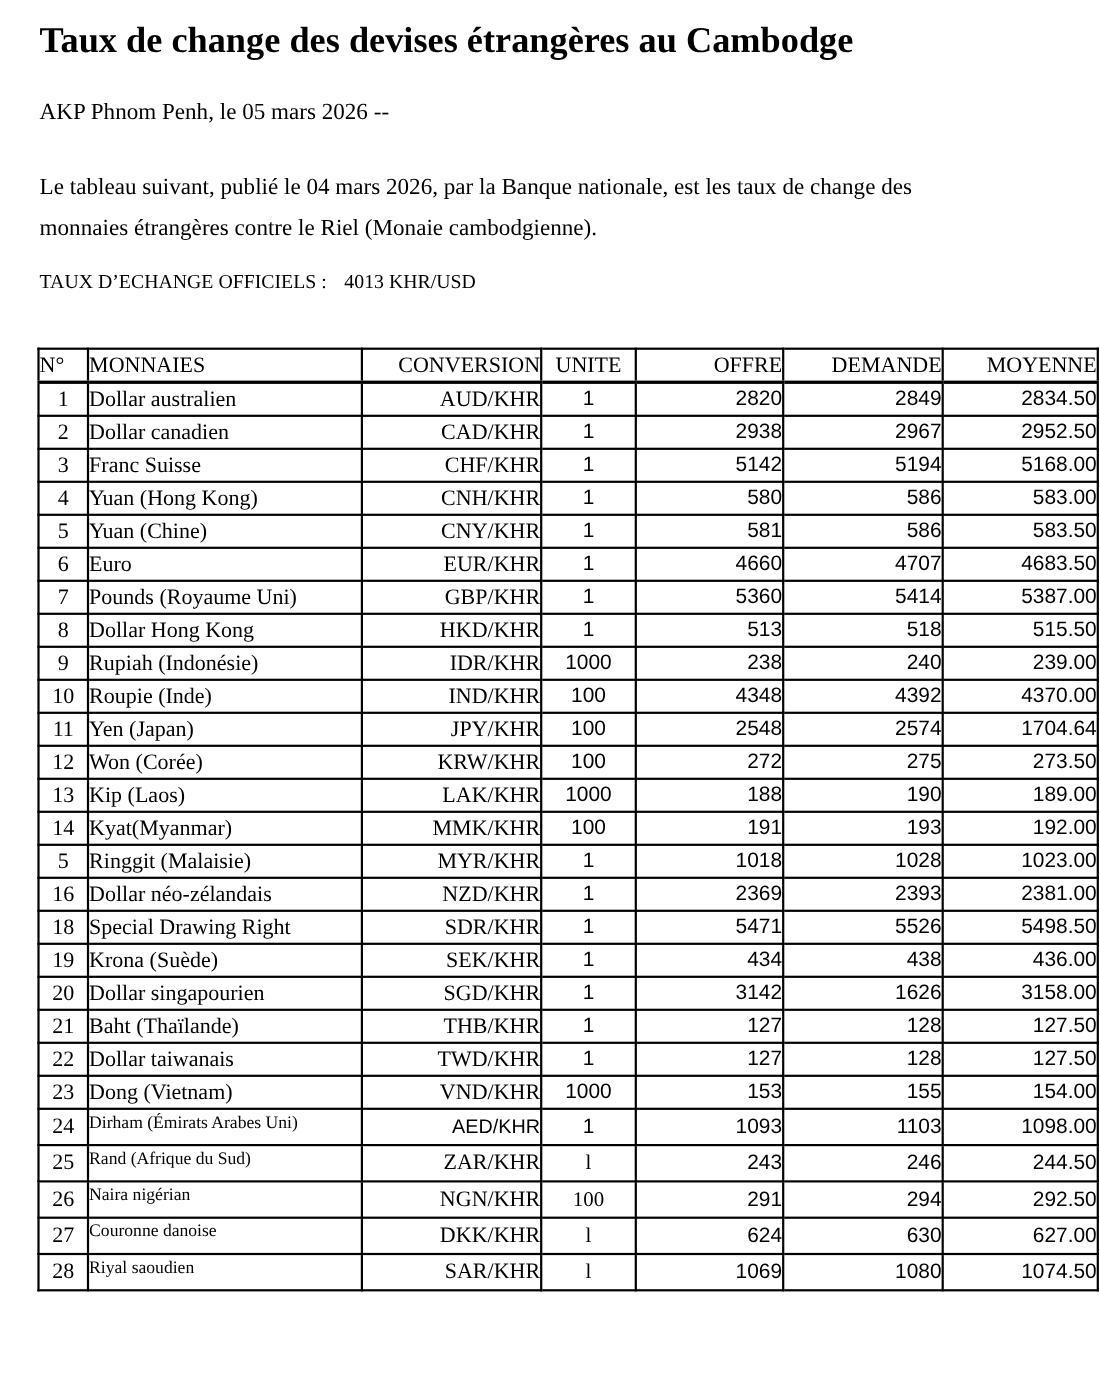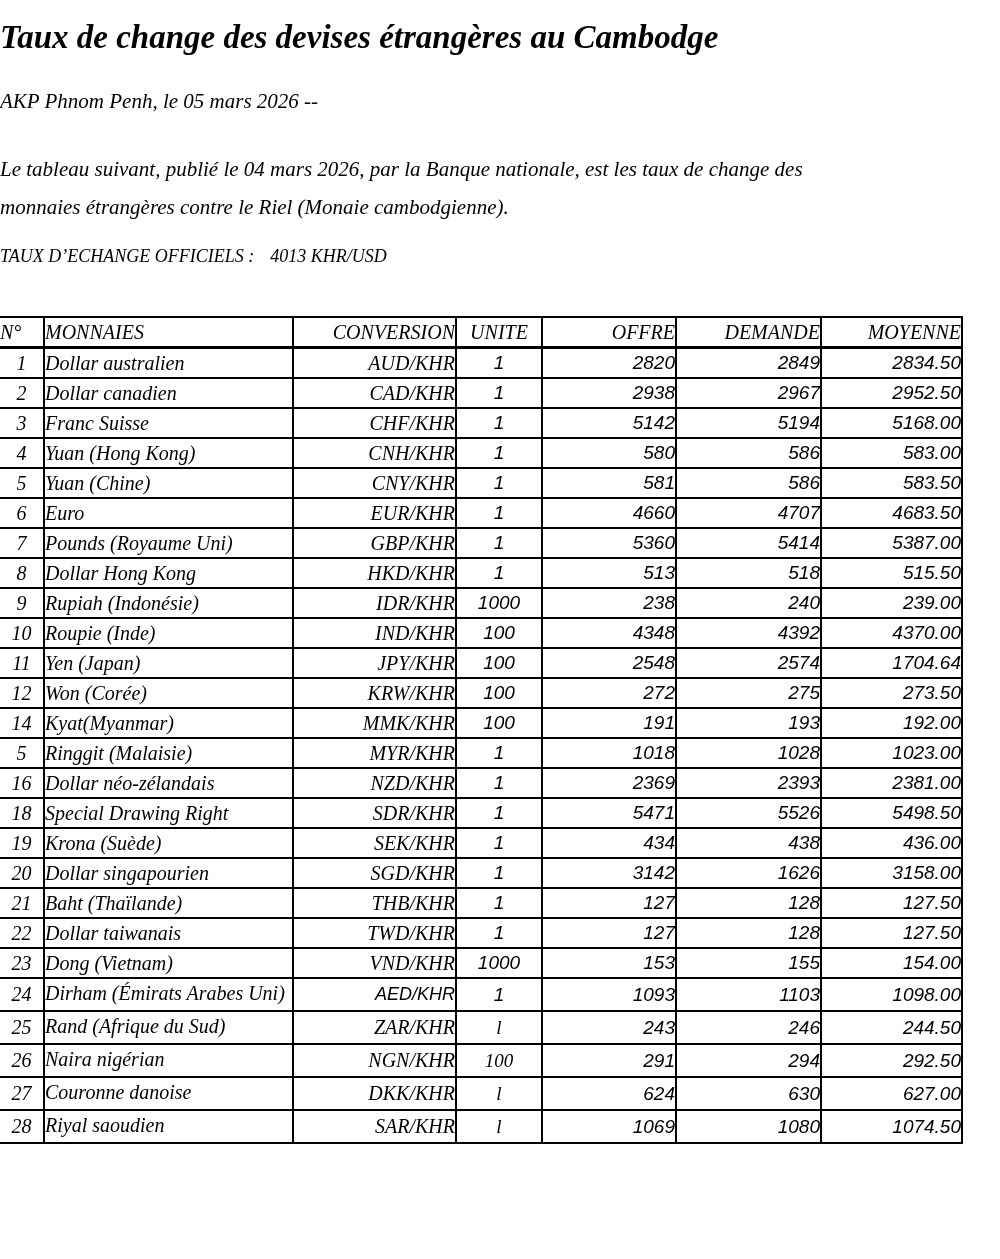--- a/index.html
+++ b/index.html
@@ -8,22 +8,22 @@
     background: #ffffff;
     color: #000000;
   }
   body {
     width: 1000px;
     height: 1259px;
     overflow: hidden;
     font-family: "Liberation Serif", serif;
   }
   .doc {
+    margin-left: 36px;
     margin-right: 6px;
-    font-style: italic;
   }
   .title {
     font-family: "Liberation Serif", serif;
     font-weight: bold;
     font-size: 33px;
     line-height: 1.2;
     margin: 18px 0 0 0;
     white-space: nowrap;
   }
   .dateline {
@@ -75,21 +75,21 @@
   .col2   { text-align: right; }
   td.col3 { text-align: center; font-family: "Liberation Sans", sans-serif; font-size: 19px; }
   th.col3 { text-align: center; }
   td.col4, td.col5, td.col6 {
     text-align: right; padding-right: 4px;
     font-family: "Liberation Sans", sans-serif; font-size: 19px;
   }
   th.col4, th.col5, th.col6 { text-align: right; padding-right: 3px; }
 
   
-  tr.alt td.col1 { font-size: 20px; vertical-align: top; padding-top: 3px; }
+  tr.alt td.col1 { font-size: 16px; vertical-align: top; padding-top: 3px; }
   
   tr.r24 td.col2 { font-family: "Liberation Sans", sans-serif; font-size: 18px; }
   
   tr.serifunit td.col3 { font-family: "Liberation Serif", serif; font-size: 19px; }
 </style>
 </head>
 <body>
 
 <div class="doc">
   <h1 class="title">Taux de change des devises étrangères au Cambodge</h1>
@@ -229,20 +229,29 @@
         <tr>
           <td class="col0">12</td>
           <td class="col1">Won (Corée)</td>
           <td class="col2">KRW/KHR</td>
           <td class="col3">100</td>
           <td class="col4">272</td>
           <td class="col5">275</td>
           <td class="col6">273.50</td>
         </tr>
         <tr>
+          <td class="col0">13</td>
+          <td class="col1">Kip (Laos)</td>
+          <td class="col2">LAK/KHR</td>
+          <td class="col3">1000</td>
+          <td class="col4">188</td>
+          <td class="col5">190</td>
+          <td class="col6">189.00</td>
+        </tr>
+        <tr>
           <td class="col0">14</td>
           <td class="col1">Kyat(Myanmar)</td>
           <td class="col2">MMK/KHR</td>
           <td class="col3">100</td>
           <td class="col4">191</td>
           <td class="col5">193</td>
           <td class="col6">192.00</td>
         </tr>
         <tr>
           <td class="col0">5</td>

